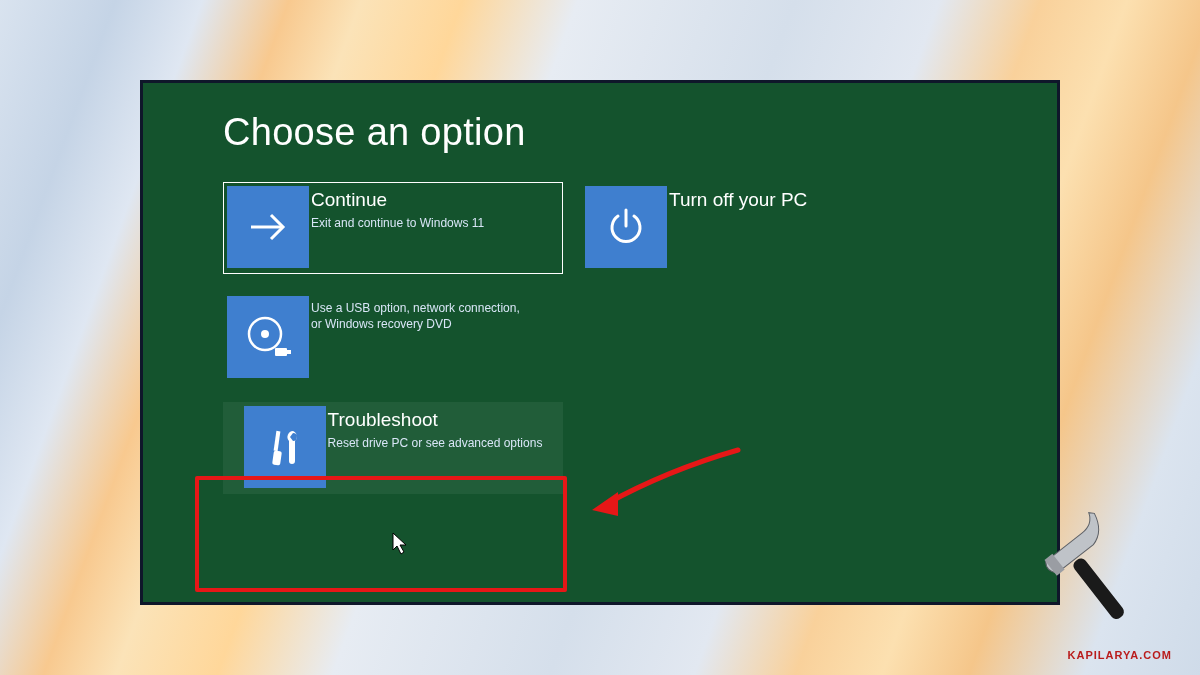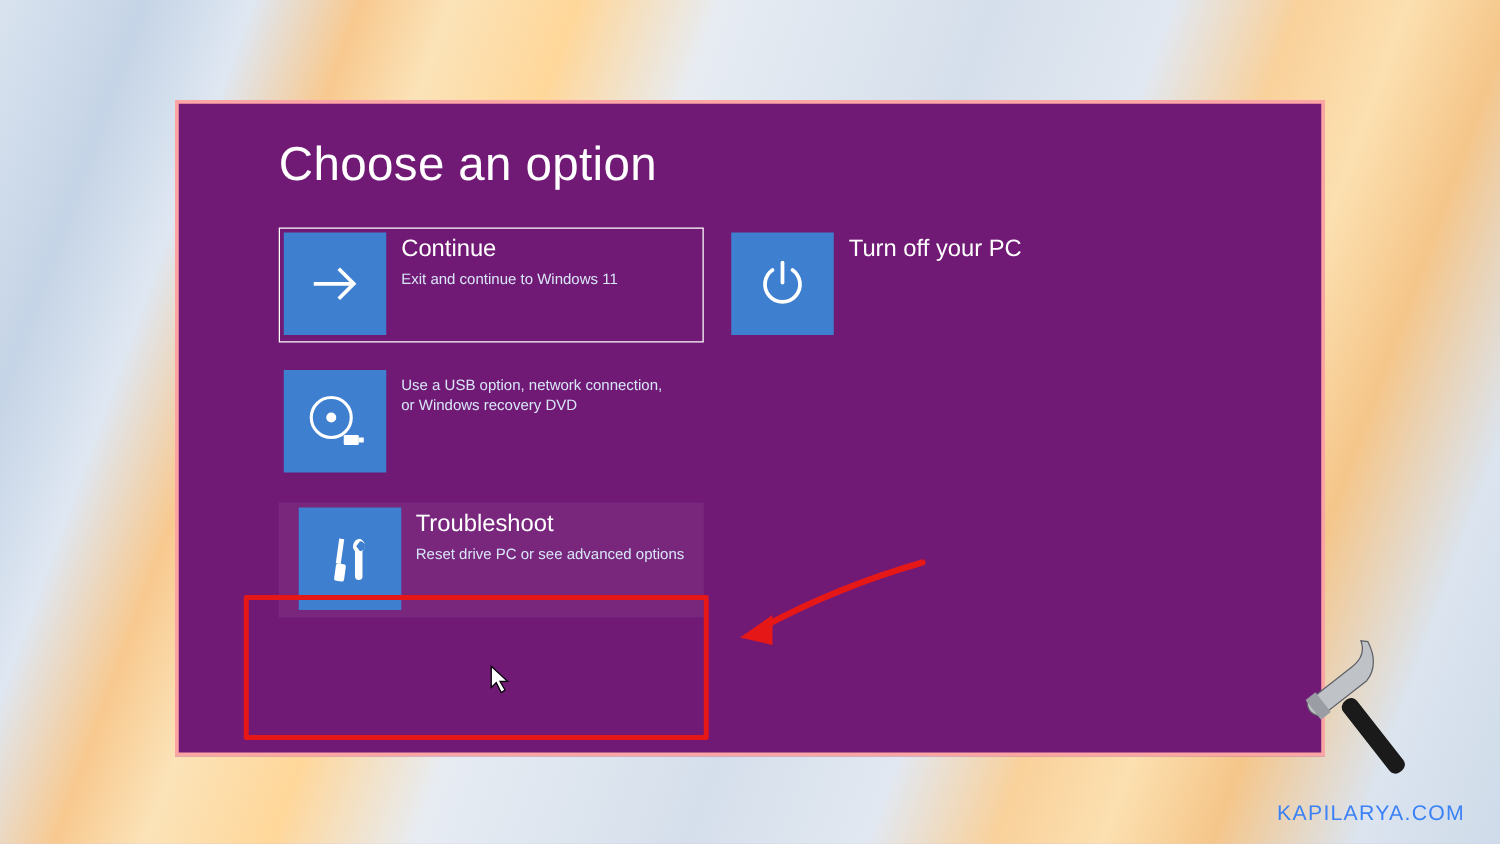--- a/index.html
+++ b/index.html
@@ -15,22 +15,22 @@
         #e7ecf3 40%, #d5dfeb 55%, #e2e8f1 65%,
         #f9d19b 72%, #fce0b0 78%, #f5c68a 84%,
         #dbe4ef 92%, #cfdbe9 100%);
     }
     .outer-wrap {
       position: absolute;
       left: 140px;
       top: 80px;
       width: 920px;
       height: 525px;
-      border: 3px solid #fca5a5;
-      background: #701a75;
+      border: 3px solid #0f172a;
+      background: #14532d;
       color: #fff;
     }
     .inner {
       padding: 28px 55px 0 80px;
     }
     .page-title {
       font-weight: 300;
       font-size: 38px;
       letter-spacing: 0.3px;
       margin-bottom: 28px;
@@ -39,21 +39,21 @@
     .tiles {
       display: grid;
       grid-template-columns: 340px 340px;
       grid-auto-rows: 96px;
       gap: 14px 18px;
       align-items: start;
     }
     .tile {
       display: flex;
       align-items: flex-start;
-      gap: 12px;
+      gap: 2px;
       width: 340px;
       height: 92px;
       padding: 3px;
       cursor: pointer;
       border: 1px solid transparent;
     }
     .tile.selected { border: 1px solid #ffffff; }
     .tile .icon-box {
       flex: 0 0 82px;
       width: 82px;
@@ -99,24 +99,24 @@
       position: absolute;
       right: 40px;
       bottom: 42px;
       transform: rotate(-10deg);
       pointer-events: none;
     }
     .watermark {
       position: absolute;
       right: 28px;
       bottom: 14px;
-      font-size: 17px;
+      font-size: 11px;
       letter-spacing: 1px;
-      color: #3b82f6;
-      font-weight: 400;
+      color: #b91c1c;
+      font-weight: 700;
       pointer-events: none;
     }
     svg { display: block; }
   </style>
 </head>
 <body>
 
 <div class="outer-wrap">
   <div class="inner">
     <h1 class="page-title">Choose an option</h1>

